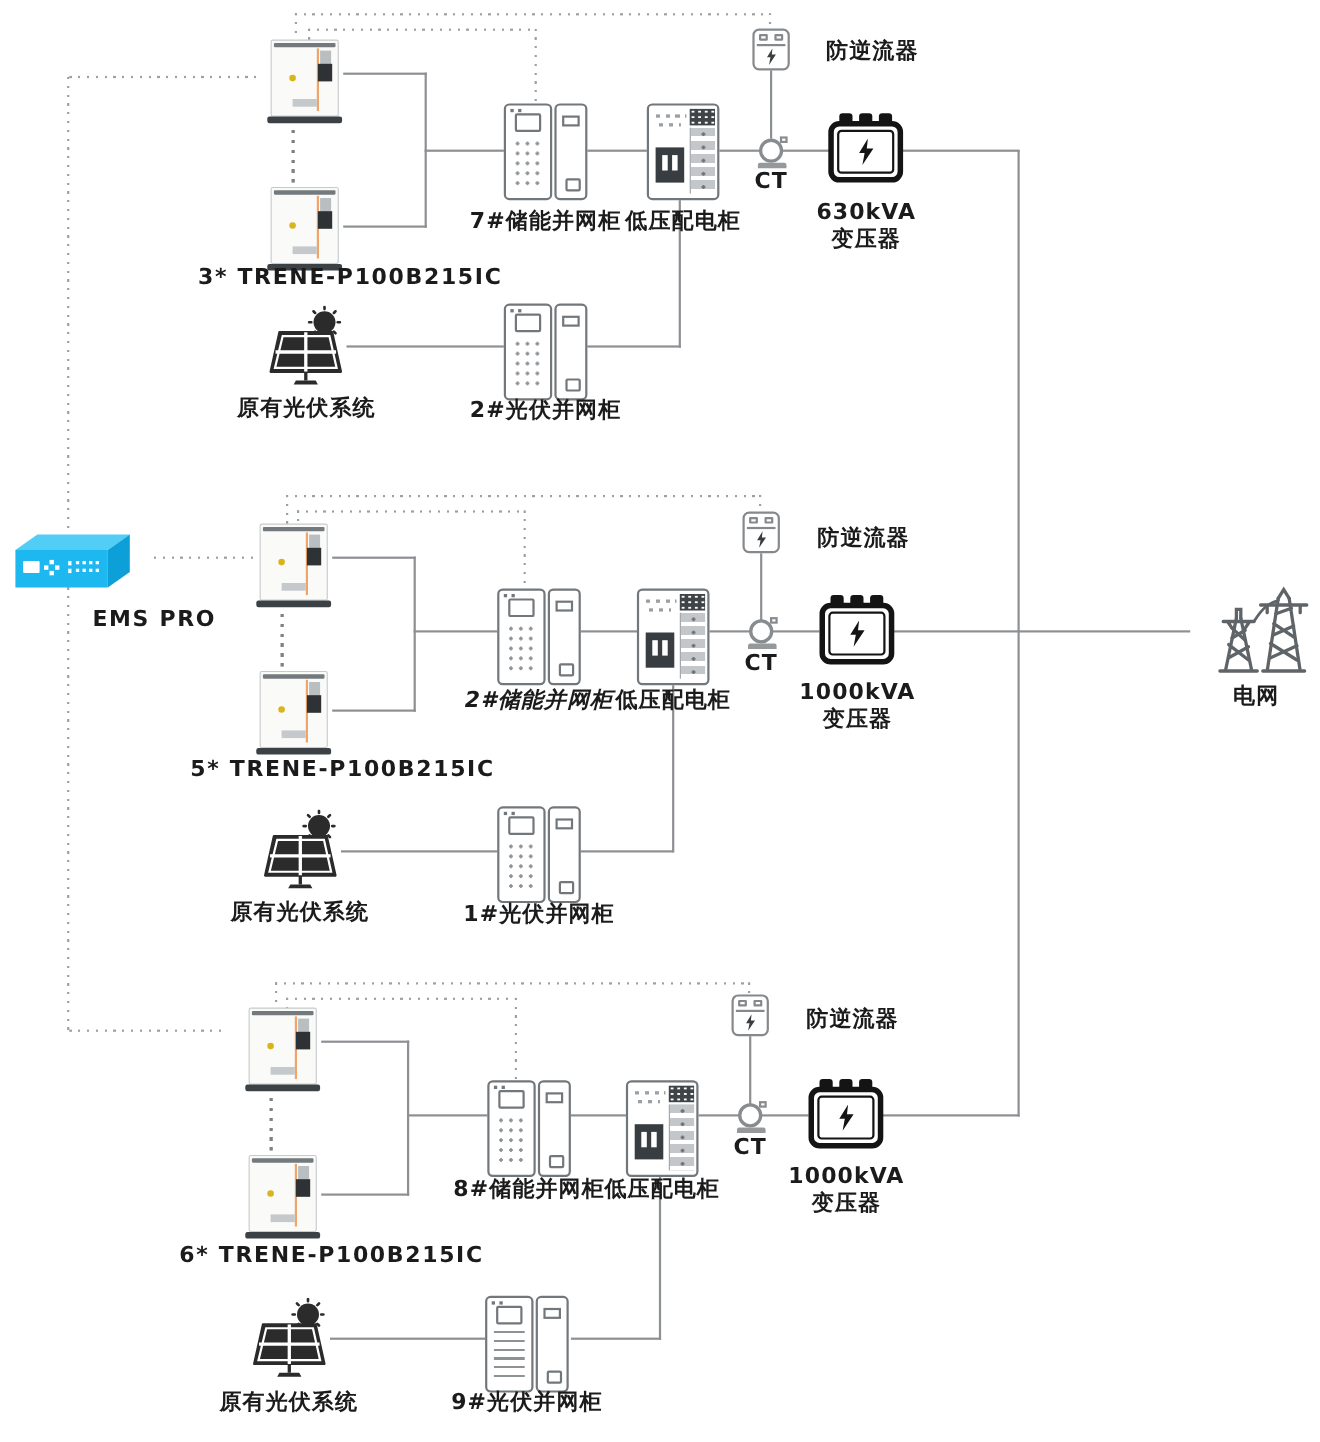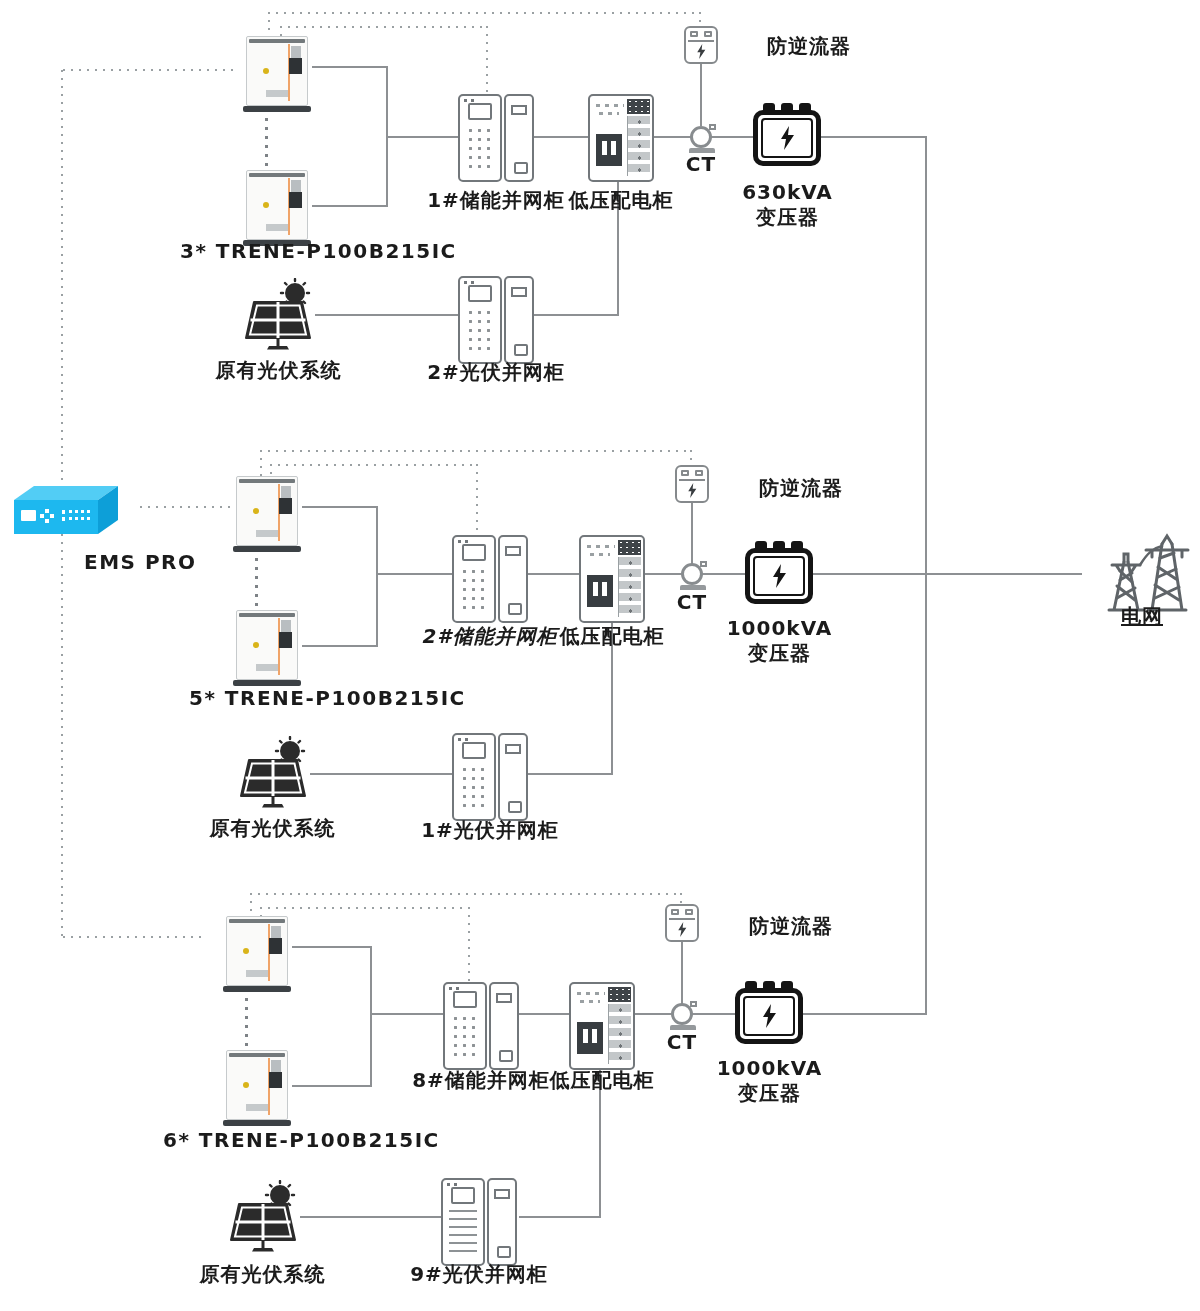--- a/index.html
+++ b/index.html
@@ -11,21 +11,21 @@
   
   .wh { height:2px; background:#8d9093; }
   .wv { width:2px;  background:#8d9093; }
   .dh { height:2px; background-image:repeating-linear-gradient(90deg,#9aa0a3 0 2px,transparent 2px 8px); }
   .dv { width:2px;  background-image:repeating-linear-gradient(180deg,#9aa0a3 0 2px,transparent 2px 8px); }
   .dvs{ width:3px;  background-image:repeating-linear-gradient(180deg,#7d8286 0 3px,transparent 3px 9px); }
 
   
   .lbl { font-size:20px; font-weight:600; color:#1b1b1b; letter-spacing:1px;
          text-align:center; line-height:1.25; white-space:nowrap; }
-  .lbl.left { text-align:right; }
+  .lbl.left { text-align:center; }
   .lbl.en { letter-spacing:1.5px; }
 
   
   .bat { width:68px; height:76px; }
   .bat-body { position:absolute; left:3px; right:3px; top:0; bottom:6px; background:#fafaf9;
               border:1px solid #c6cacc; border-radius:2px; }
   .bat-top { position:absolute; left:2px; right:2px; top:2px; height:4px; background:#73797c; border-radius:1px; }
   .bat-accent { position:absolute; right:17px; top:7px; bottom:4px; width:2px; background:#f0a469; }
   .bat-panel { position:absolute; right:6px; top:9px; width:10px; height:26px; background:#b9bec1; }
   .bat-handle { position:absolute; right:5px; top:21px; width:13px; height:16px; background:#2e3235; }
@@ -123,21 +123,21 @@
 
   <svg class="icon-svg" style="left:1094px; top:524px;" width="96" height="92" viewBox="0 0 96 92" fill="none" stroke="#5f6468" stroke-width="3" stroke-linecap="round">
     <path d="M20 86 L30 38 M44 86 L34 38 M15 86 H49"></path>
     <path d="M23 74 L41 64 M41 76 L23 62 M26 56 L38 49 M38 58 L26 47"></path>
     <path d="M18 41 L46 41 M22 41 L26 47 M42 41 L38 47 M30 38 L30 30 L34 30 L34 38"></path>
     <path d="M58 86 L68 20 M88 86 L78 20 M54 86 H92"></path>
     <path d="M61 74 L85 63 M85 76 L61 61 M64 53 L82 45 M82 55 L64 43 M66 34 L80 29"></path>
     <path d="M52 26 L94 26 M58 26 L58 33 M88 26 L88 33 M68 20 L73 12 L78 20"></path>
     <path d="M46 41 C54 28 60 24 68 22" stroke-width="2.5"></path>
   </svg>
-  <div class="lbl" style="left:1102px; top:604px; width:80px;text-decoration:underline;">电网</div>
+  <div class="lbl" style="left:1102px; top:620px; width:80px;">电网</div>
 
   <div>
 
     <div class="dv" style="left:268px; top:12px; height:26px;"></div>
     <div class="dh" style="left:268px; top:12px; width:432px;"></div>
     <div class="dv" style="left:699px; top:12px; height:14px;"></div>
     <div class="dv" style="left:280px; top:26px; height:12px;"></div>
     <div class="dh" style="left:280px; top:26px; width:207px;"></div>
     <div class="dv" style="left:486px; top:26px; height:68px;"></div>
     <div class="dvs" style="left:265px; top:118px; height:48px;"></div>
@@ -195,21 +195,21 @@
       <div class="cab2-l">
           <div class="cab2-hinge"></div>
           <div class="cab2-scr"></div>
           <div class="cab2-dots"></div>
         </div>
       <div class="cab2-r">
           <div class="cab2-slot"></div>
           <div class="cab2-emb"></div>
         </div>
     </div>
-    <div class="lbl" style="left:421px; top:188px; width:150px;">1#储能并网柜</div>
+    <div class="lbl" style="left:421px; top:188px; width:150px;">7#储能并网柜</div>
 
     <div class="lvc" style="left:588px; top:94px;">
       <div class="lvc-mk" style="left:6px; top:8px; width:28px;"></div>
       <div class="lvc-mk" style="left:9px; top:16px; width:20px;"></div>
       <div class="lvc-brk">
           <i class="s1"></i>
           <i class="s2"></i>
         </div>
       <div class="lvc-coltop"></div>
         <div class="lvc-mods"></div>
@@ -299,21 +299,21 @@
       <div class="bat-body">
           <div class="bat-top"></div>
           <div class="bat-accent"></div>
           <div class="bat-panel"></div>
           <div class="bat-handle"></div>
           <div class="bat-led"></div>
           <div class="bat-vent"></div>
         </div>
         <div class="bat-base"></div>
     </div>
-    <div class="lbl en" style="left:173px; top:686px; width:240px;margin-left:16px;">5* TRENE-P100B215IC</div>
+    <div class="lbl en" style="left:173px; top:686px; width:240px;">5* TRENE-P100B215IC</div>
 
     <svg class="icon-svg" style="left:235px; top:736px;" width="76" height="76" viewBox="0 0 76 76">
       <circle cx="55" cy="15" r="10" fill="#2b2b2b"></circle>
       <g stroke="#2b2b2b" stroke-width="2.4" stroke-linecap="round">
         <path d="M55 1 V3 M55 27 V29 M41 15 H43 M67 15 H69 M45 5 L46.5 6.5 M63.5 23.5 L65 25 M65 5 L63.5 6.5 M46.5 23.5 L45 25"></path>
       </g>
       <path d="M14 24 L62 24 L70 60 L6 60 Z" fill="#2b2b2b" stroke="#2b2b2b" stroke-width="2" stroke-linejoin="round"></path>
       <path d="M17 27.5 L59.5 27.5 L66 56.5 L10 56.5 Z" fill="none" stroke="#fff" stroke-width="2"></path>
       <path d="M38 24 V60 M10.5 42 H65.5" stroke="#fff" stroke-width="3"></path>
       <path d="M38 60 V68" stroke="#2b2b2b" stroke-width="3"></path>

